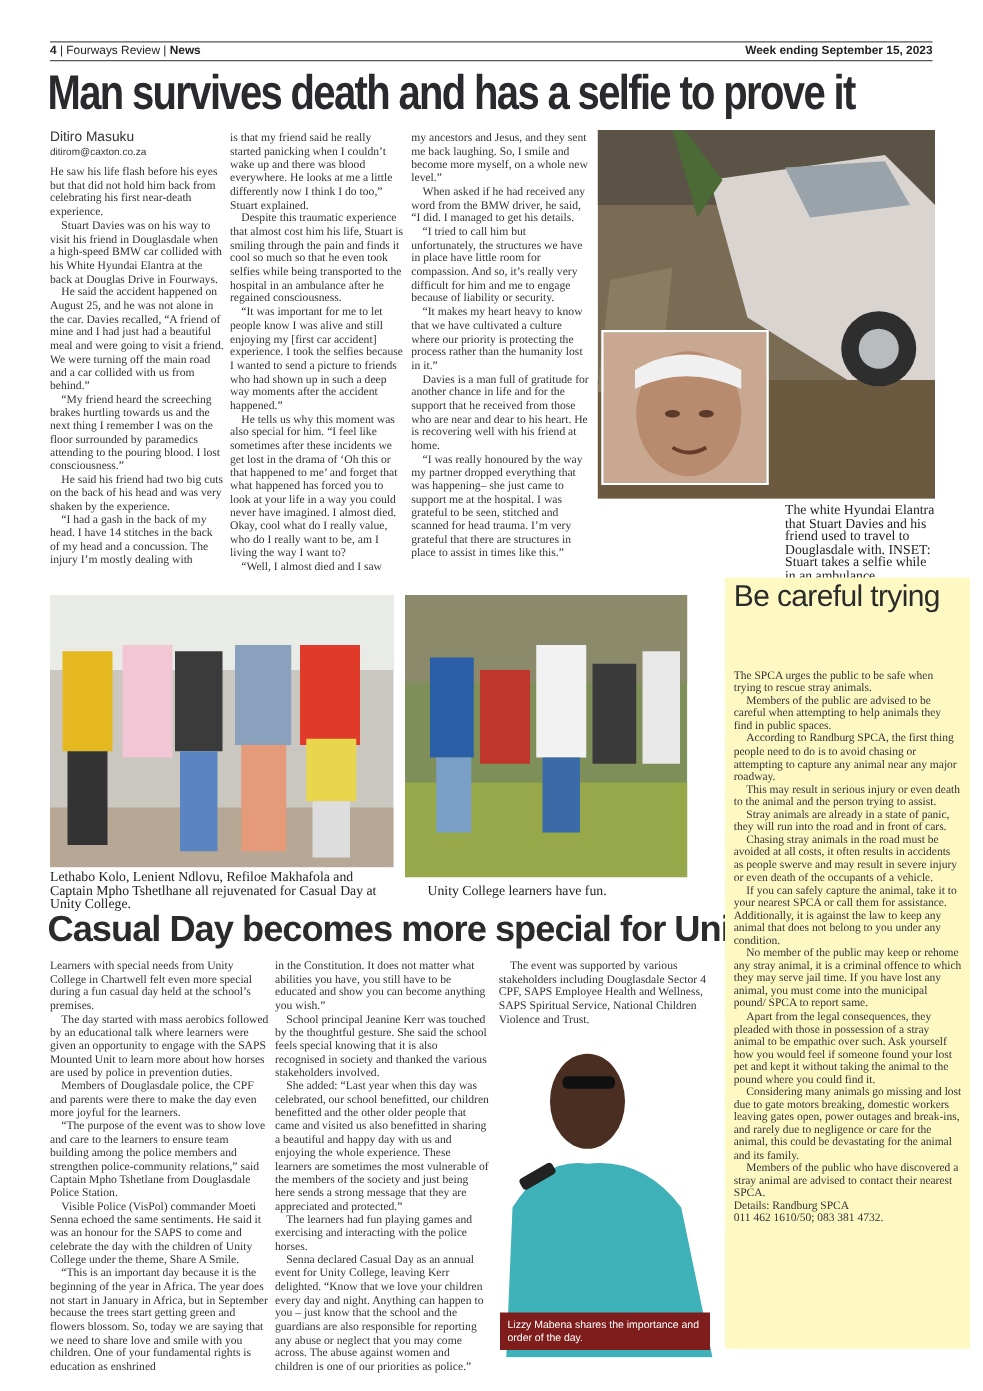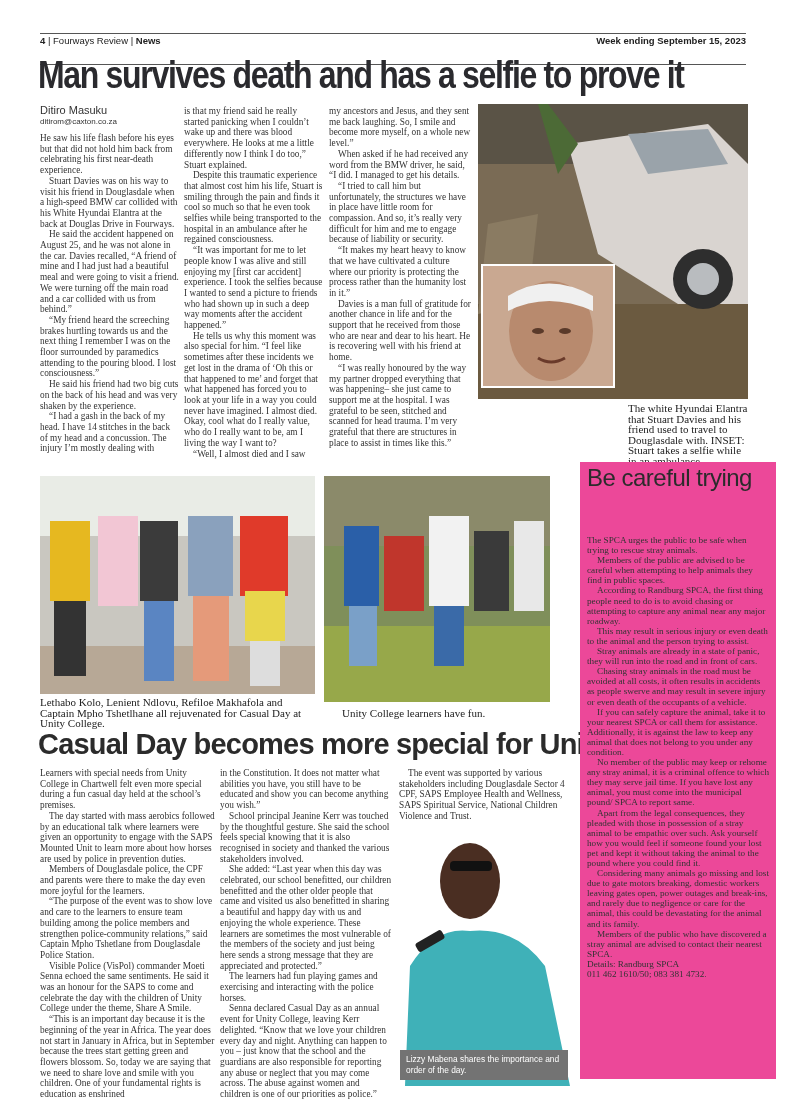--- a/index.html
+++ b/index.html
@@ -1,19 +1,19 @@
 <!DOCTYPE html>
 <html><head>
 <meta charset="utf-8">
 <style>
   * { box-sizing: border-box; margin: 0; padding: 0; }
   html, body { width: 786px; height: 1113px; background: #ffffff; overflow: hidden; }
   body { position: relative; font-family: "Liberation Serif", serif; color: #2b2b2b; }
 
-  .folio { position: absolute; left: 40px; top: 33px; width: 706px; height: 32px;
+  .folio { position: absolute; left: 40px; top: 33px; width: 706px; height: 16px;
            border-top: 1px solid #555; border-bottom: 1px solid #555;
            font-family: "Liberation Sans", sans-serif; font-size: 9.5px; line-height: 14px; color: #222; }
   .folio .left { position: absolute; left: 0; top: 0; }
   .folio .right { position: absolute; right: 0; top: 0; font-weight: bold; }
   .folio .bold { font-weight: bold; }
 
   .headline { position: absolute; left: 38px; top: 52px; width: 712px;
               font-family: "Liberation Sans", sans-serif; font-weight: bold; font-size: 39px;
               letter-spacing: -1.6px; transform: scaleX(0.82); transform-origin: left top;
               white-space: nowrap; color: #2a2a2e; line-height: 46px; }
@@ -22,31 +22,31 @@
   .byline .name { font-size: 11px; color: #333; line-height: 13px; }
   .byline .email { font-size: 8px; color: #333; line-height: 10px; }
 
   .col { position: absolute; font-size: 9.3px; line-height: 10.7px; color: #333; }
   .col p { text-indent: 9px; }
   .col p.first { text-indent: 0; }
 
   .photo { position: absolute; overflow: hidden; }
   .caption { position: absolute; font-family: Liberation Serif, serif; font-size: 11px; line-height: 10.5px; color: #222; }
 
-  .sidebar { position: absolute; left: 580px; top: 462px; width: 196px; height: 617px; background: #ec4899; }
+  .sidebar { position: absolute; left: 580px; top: 462px; width: 196px; height: 617px; background: #fef9c3; }
   .sidebar .title { position: absolute; left: 7px; top: 3px; font-family: "Liberation Sans", sans-serif;
                     font-size: 24px; line-height: 26px; color: #2b2b2b; letter-spacing: -0.5px; }
   .sidebar .body { position: absolute; left: 7px; top: 73px; width: 182px; font-size: 9.2px; line-height: 10.1px; color: #333; }
   .sidebar .body p { text-indent: 10px; }
   .sidebar .body p.first { text-indent: 0; }
 
   .head2 { position: absolute; left: 38px; top: 727px; font-family: "Liberation Sans", sans-serif;
            font-size: 29px; color: #2b2b2b; letter-spacing: -0.8px; line-height: 34px; white-space: nowrap; }
 
-  .lizzy-caption { position: absolute; left: 400px; top: 1050px; width: 168px; height: 30px; background: #737373;
+  .lizzy-caption { position: absolute; left: 400px; top: 1050px; width: 168px; height: 30px; background: #7f1d1d;
                    color: #fff; font-family: "Liberation Sans", sans-serif; font-size: 8.4px; line-height: 10.5px; padding: 4px 6px; }
 </style>
 </head>
 <body>
 
 <div class="folio">
   <div class="left">
     <span class="bold">4</span>
     <span> | </span>
     <span>Fourways Review</span>

